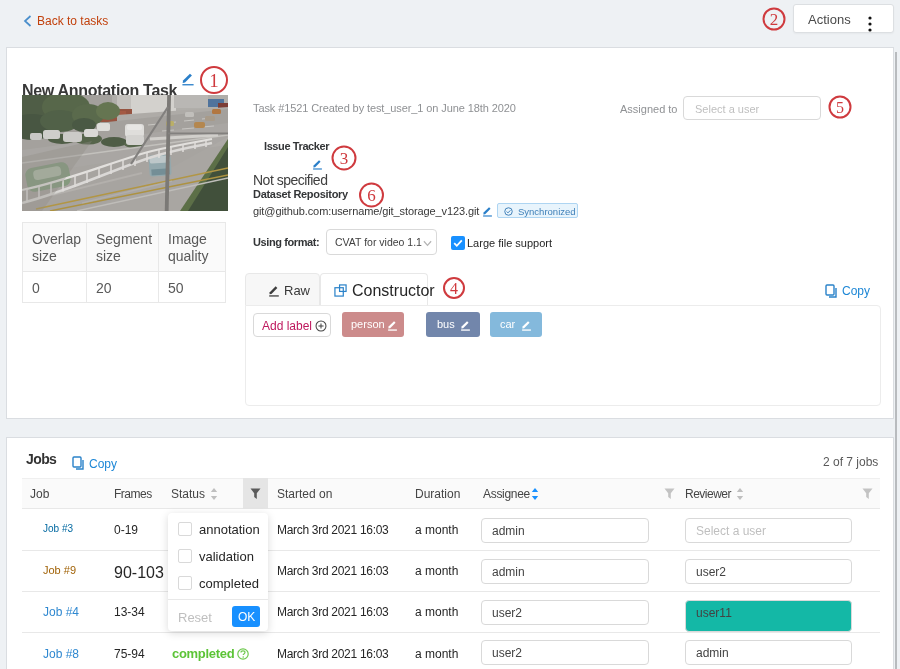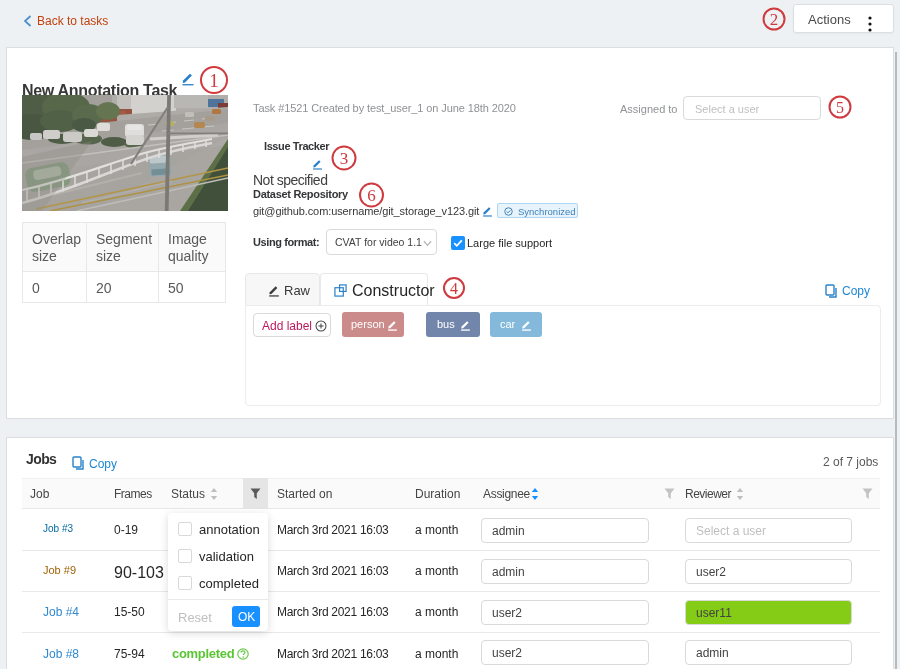--- a/index.html
+++ b/index.html
@@ -306,21 +306,21 @@
 <div class="a" style="left:114px;top:523px;font-size:12px">0-19</div>
 <div class="a" style="left:277px;top:523px;font-size:12px;letter-spacing:-0.3px">March 3rd 2021 16:03</div>
 <div class="a" style="left:415px;top:523px;font-size:12px">a month</div>
 
 <div class="a" style="left:43px;top:564px;font-size:11px;color:#a16207">Job #9</div>
 <div class="a" style="left:114px;top:564px;font-size:16px">90-103</div>
 <div class="a" style="left:277px;top:564px;font-size:12px;letter-spacing:-0.3px">March 3rd 2021 16:03</div>
 <div class="a" style="left:415px;top:564px;font-size:12px">a month</div>
 
 <div class="a" style="left:43px;top:605px;font-size:12px;color:#2f88d0">Job #4</div>
-<div class="a" style="left:114px;top:605px;font-size:12px">15-50</div>
+<div class="a" style="left:114px;top:605px;font-size:12px">13-34</div>
 <div class="a" style="left:277px;top:605px;font-size:12px;letter-spacing:-0.3px">March 3rd 2021 16:03</div>
 <div class="a" style="left:415px;top:605px;font-size:12px">a month</div>
 
 <div class="a" style="left:43px;top:647px;font-size:12px;color:#2f88d0">Job #8</div>
 <div class="a" style="left:114px;top:647px;font-size:12px">75-94</div>
 <div class="a bold" style="left:172px;top:646px;font-size:13px;letter-spacing:-0.3px;color:#5cc437">completed</div>
 <svg class="a" style="left:237px;top:648px" width="12" height="12" viewBox="0 0 12 12">
   <circle cx="6" cy="6" r="5.2" fill="none" stroke="#6fc94f" stroke-width="1.2"></circle>
   <path d="M4 4.6 C4 3.4 5 2.9 6 2.9 C7.2 2.9 8 3.6 8 4.6 C8 5.6 6.2 5.9 6.2 7.1" fill="none" stroke="#6fc94f" stroke-width="1.2"></path>
   <circle cx="6.2" cy="9" r="0.8" fill="#6fc94f"></circle>
@@ -338,21 +338,21 @@
 <div class="a" style="left:481px;top:559px;width:168px;height:25px;background:#fff;border:1px solid #d9d9d9;border-radius:4px;box-sizing:border-box">
     <span class="a" style="left:10px;top:5px;font-size:12px;color:#434343">admin</span>
   </div>
 <div class="a" style="left:685px;top:559px;width:167px;height:25px;background:#fff;border:1px solid #d9d9d9;border-radius:4px;box-sizing:border-box">
     <span class="a" style="left:10px;top:5px;font-size:12px;color:#434343">user2</span>
   </div>
 
 <div class="a" style="left:481px;top:600px;width:168px;height:25px;background:#fff;border:1px solid #d9d9d9;border-radius:4px;box-sizing:border-box">
     <span class="a" style="left:10px;top:5px;font-size:12px;color:#434343">user2</span>
   </div>
-<div class="a" style="left:685px;top:600px;width:167px;height:25px;background:#84cc16;border:1px solid #d9d9d9;border-radius:4px;box-sizing:border-box">
+<div class="a" style="left:685px;top:600px;width:167px;height:32px;background:#14b8a6;border:1px solid #d9d9d9;border-radius:4px;box-sizing:border-box">
     <span class="a" style="left:10px;top:5px;font-size:12px;color:#434343">user11</span>
   </div>
 
 <div class="a" style="left:481px;top:640px;width:168px;height:25px;background:#fff;border:1px solid #d9d9d9;border-radius:4px;box-sizing:border-box">
     <span class="a" style="left:10px;top:5px;font-size:12px;color:#434343">user2</span>
   </div>
 <div class="a" style="left:685px;top:640px;width:167px;height:25px;background:#fff;border:1px solid #d9d9d9;border-radius:4px;box-sizing:border-box">
     <span class="a" style="left:10px;top:5px;font-size:12px;color:#434343">admin</span>
   </div>
 

